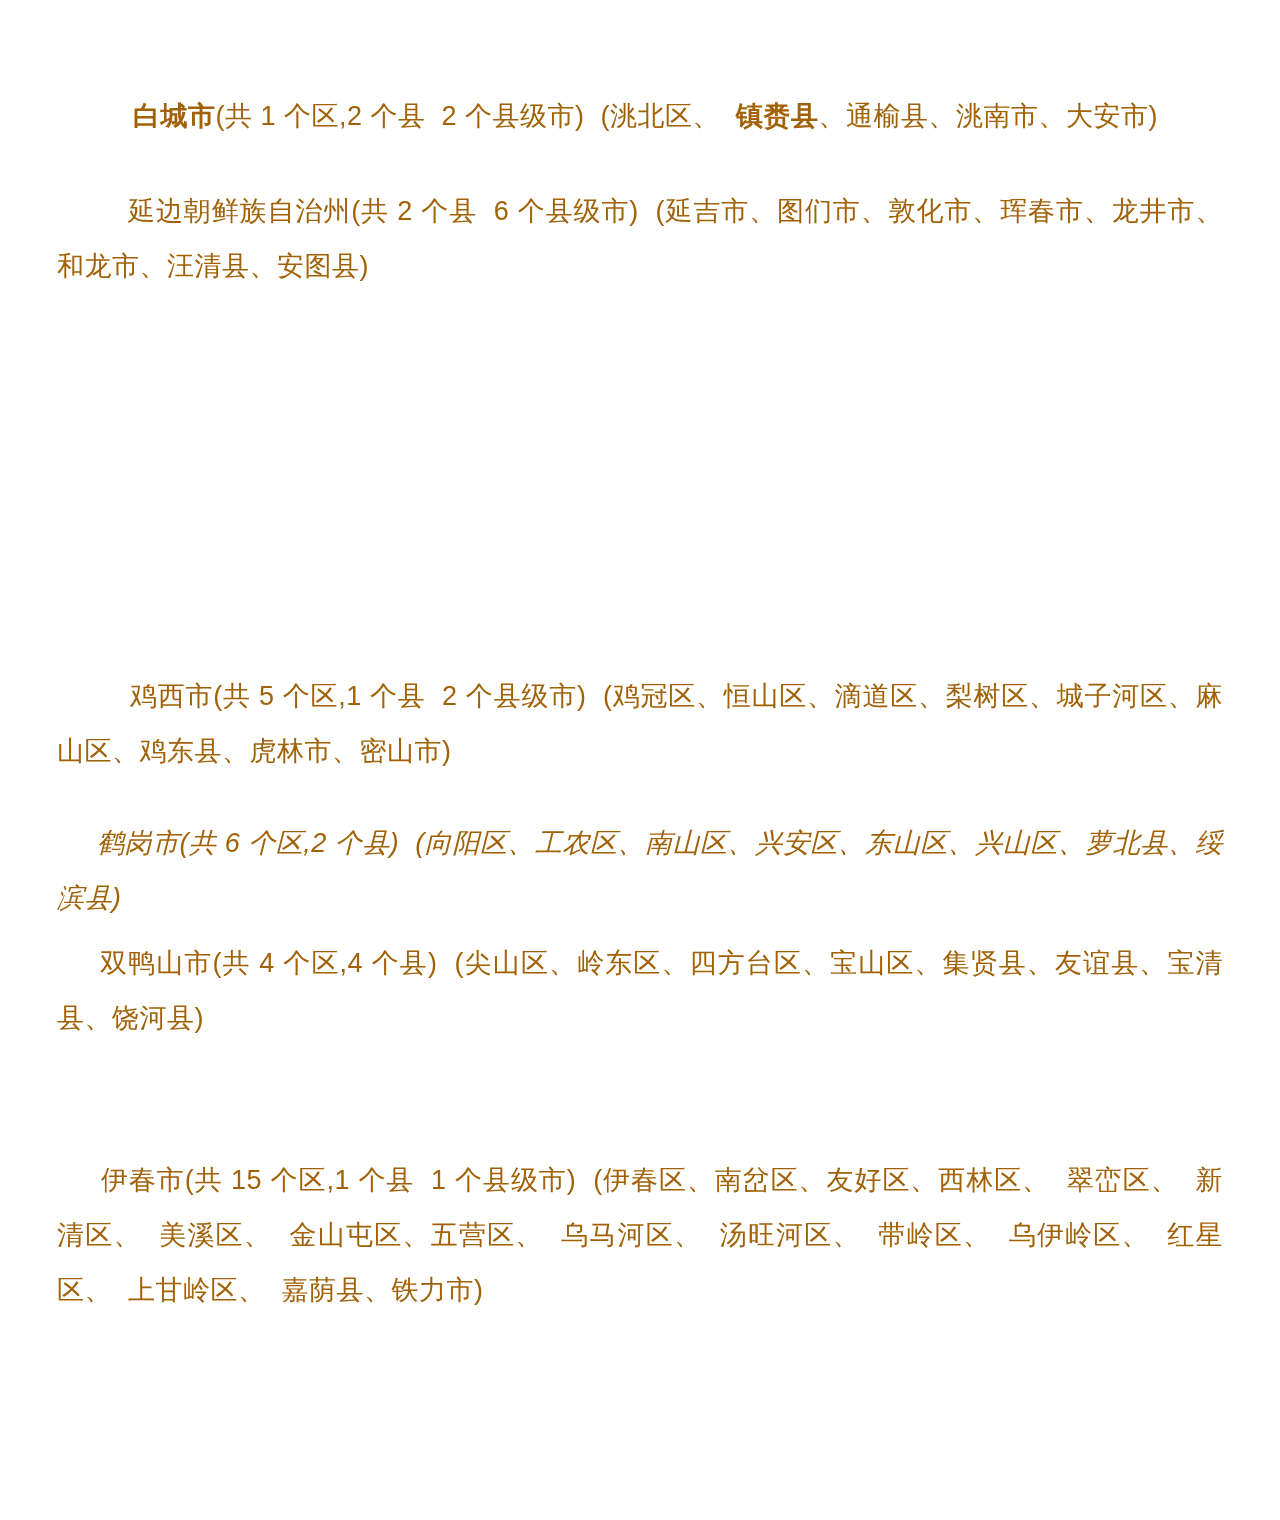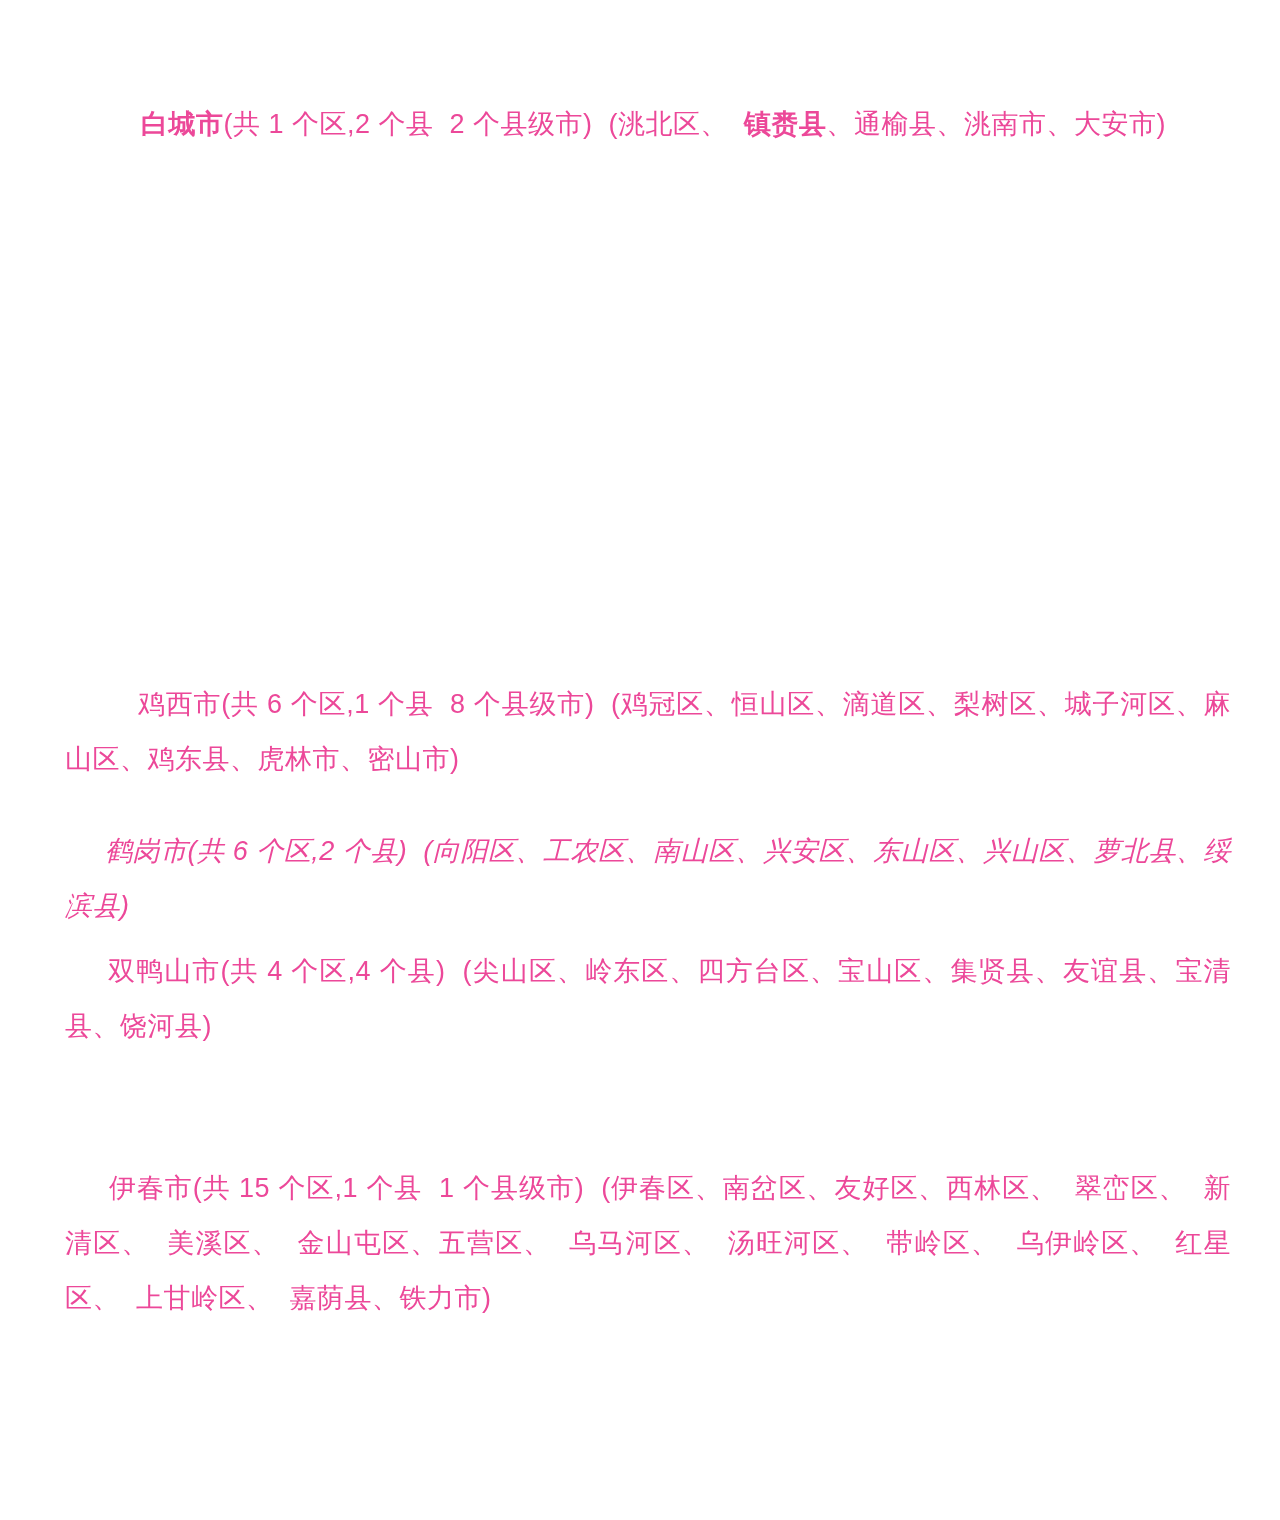--- a/index.html
+++ b/index.html
@@ -17,25 +17,25 @@
     position: relative;
     width: 1280px;
     height: 1520px;
     background: #ffffff;
     overflow: hidden;
   }
   .para {
     position: absolute;
     left: 57px;
     width: 1166px;
-    margin: 8px;
+    margin: 0;
     font-size: 27px;
     line-height: 55px;
     font-weight: 400;
-    color: #ec4899;
+    color: #a16207;
     text-align: justify;
     white-space: pre-wrap;
     word-break: break-all;
     letter-spacing: 0.5px;
   }
   .para .b { font-weight: 700; }
   .p1  { top: 89px;   text-indent: 76px; }
   .p2  { top: 184px;  text-indent: 71px; }
   .p3  { top: 343px;  text-indent: 48px; }
   .p4  { top: 524px;  text-indent: 90px; }
@@ -46,24 +46,25 @@
   .p9  { top: 1153px; text-indent: 44px; }
   .p10 { top: 1293px; text-indent: 44px; }
 </style>
 </head>
 <body>
 
 <div class="page">
 
   <p class="para p1"><span class="b">白城市</span><span>(共 1 个区,2 个县  2 个县级市)  (洮北区、  </span><span class="b">镇赉县</span><span>、通榆县、洮南市、大安市)</span></p>
 
+  <p class="para p2"><span>延边朝鲜族自治州(共 2 个县  6 个县级市)  (延吉市、图们市、敦化市、珲春市、龙井市、和龙市、汪清县、安图县)</span></p>
 
 
 
-  <p class="para p5"><span>鸡西市(共 6 个区,1 个县  8 个县级市)  (鸡冠区、恒山区、滴道区、梨树区、城子河区、麻山区、鸡东县、虎林市、密山市)</span></p>
+  <p class="para p5"><span>鸡西市(共 5 个区,1 个县  2 个县级市)  (鸡冠区、恒山区、滴道区、梨树区、城子河区、麻山区、鸡东县、虎林市、密山市)</span></p>
 
   <p class="para p6"><span>鹤岗市(共 6 个区,2 个县)  (向阳区、工农区、南山区、兴安区、东山区、兴山区、萝北县、绥滨县)</span></p>
 
   <p class="para p7"><span>双鸭山市(共 4 个区,4 个县)  (尖山区、岭东区、四方台区、宝山区、集贤县、友谊县、宝清县、饶河县)</span></p>
 
 
   <p class="para p9"><span>伊春市(共 15 个区,1 个县  1 个县级市)  (伊春区、南岔区、友好区、西林区、  翠峦区、  新清区、  美溪区、  金山屯区、五营区、  乌马河区、  汤旺河区、  带岭区、  乌伊岭区、  红星区、  上甘岭区、  嘉荫县、铁力市)</span></p>
 
 
 </div>

